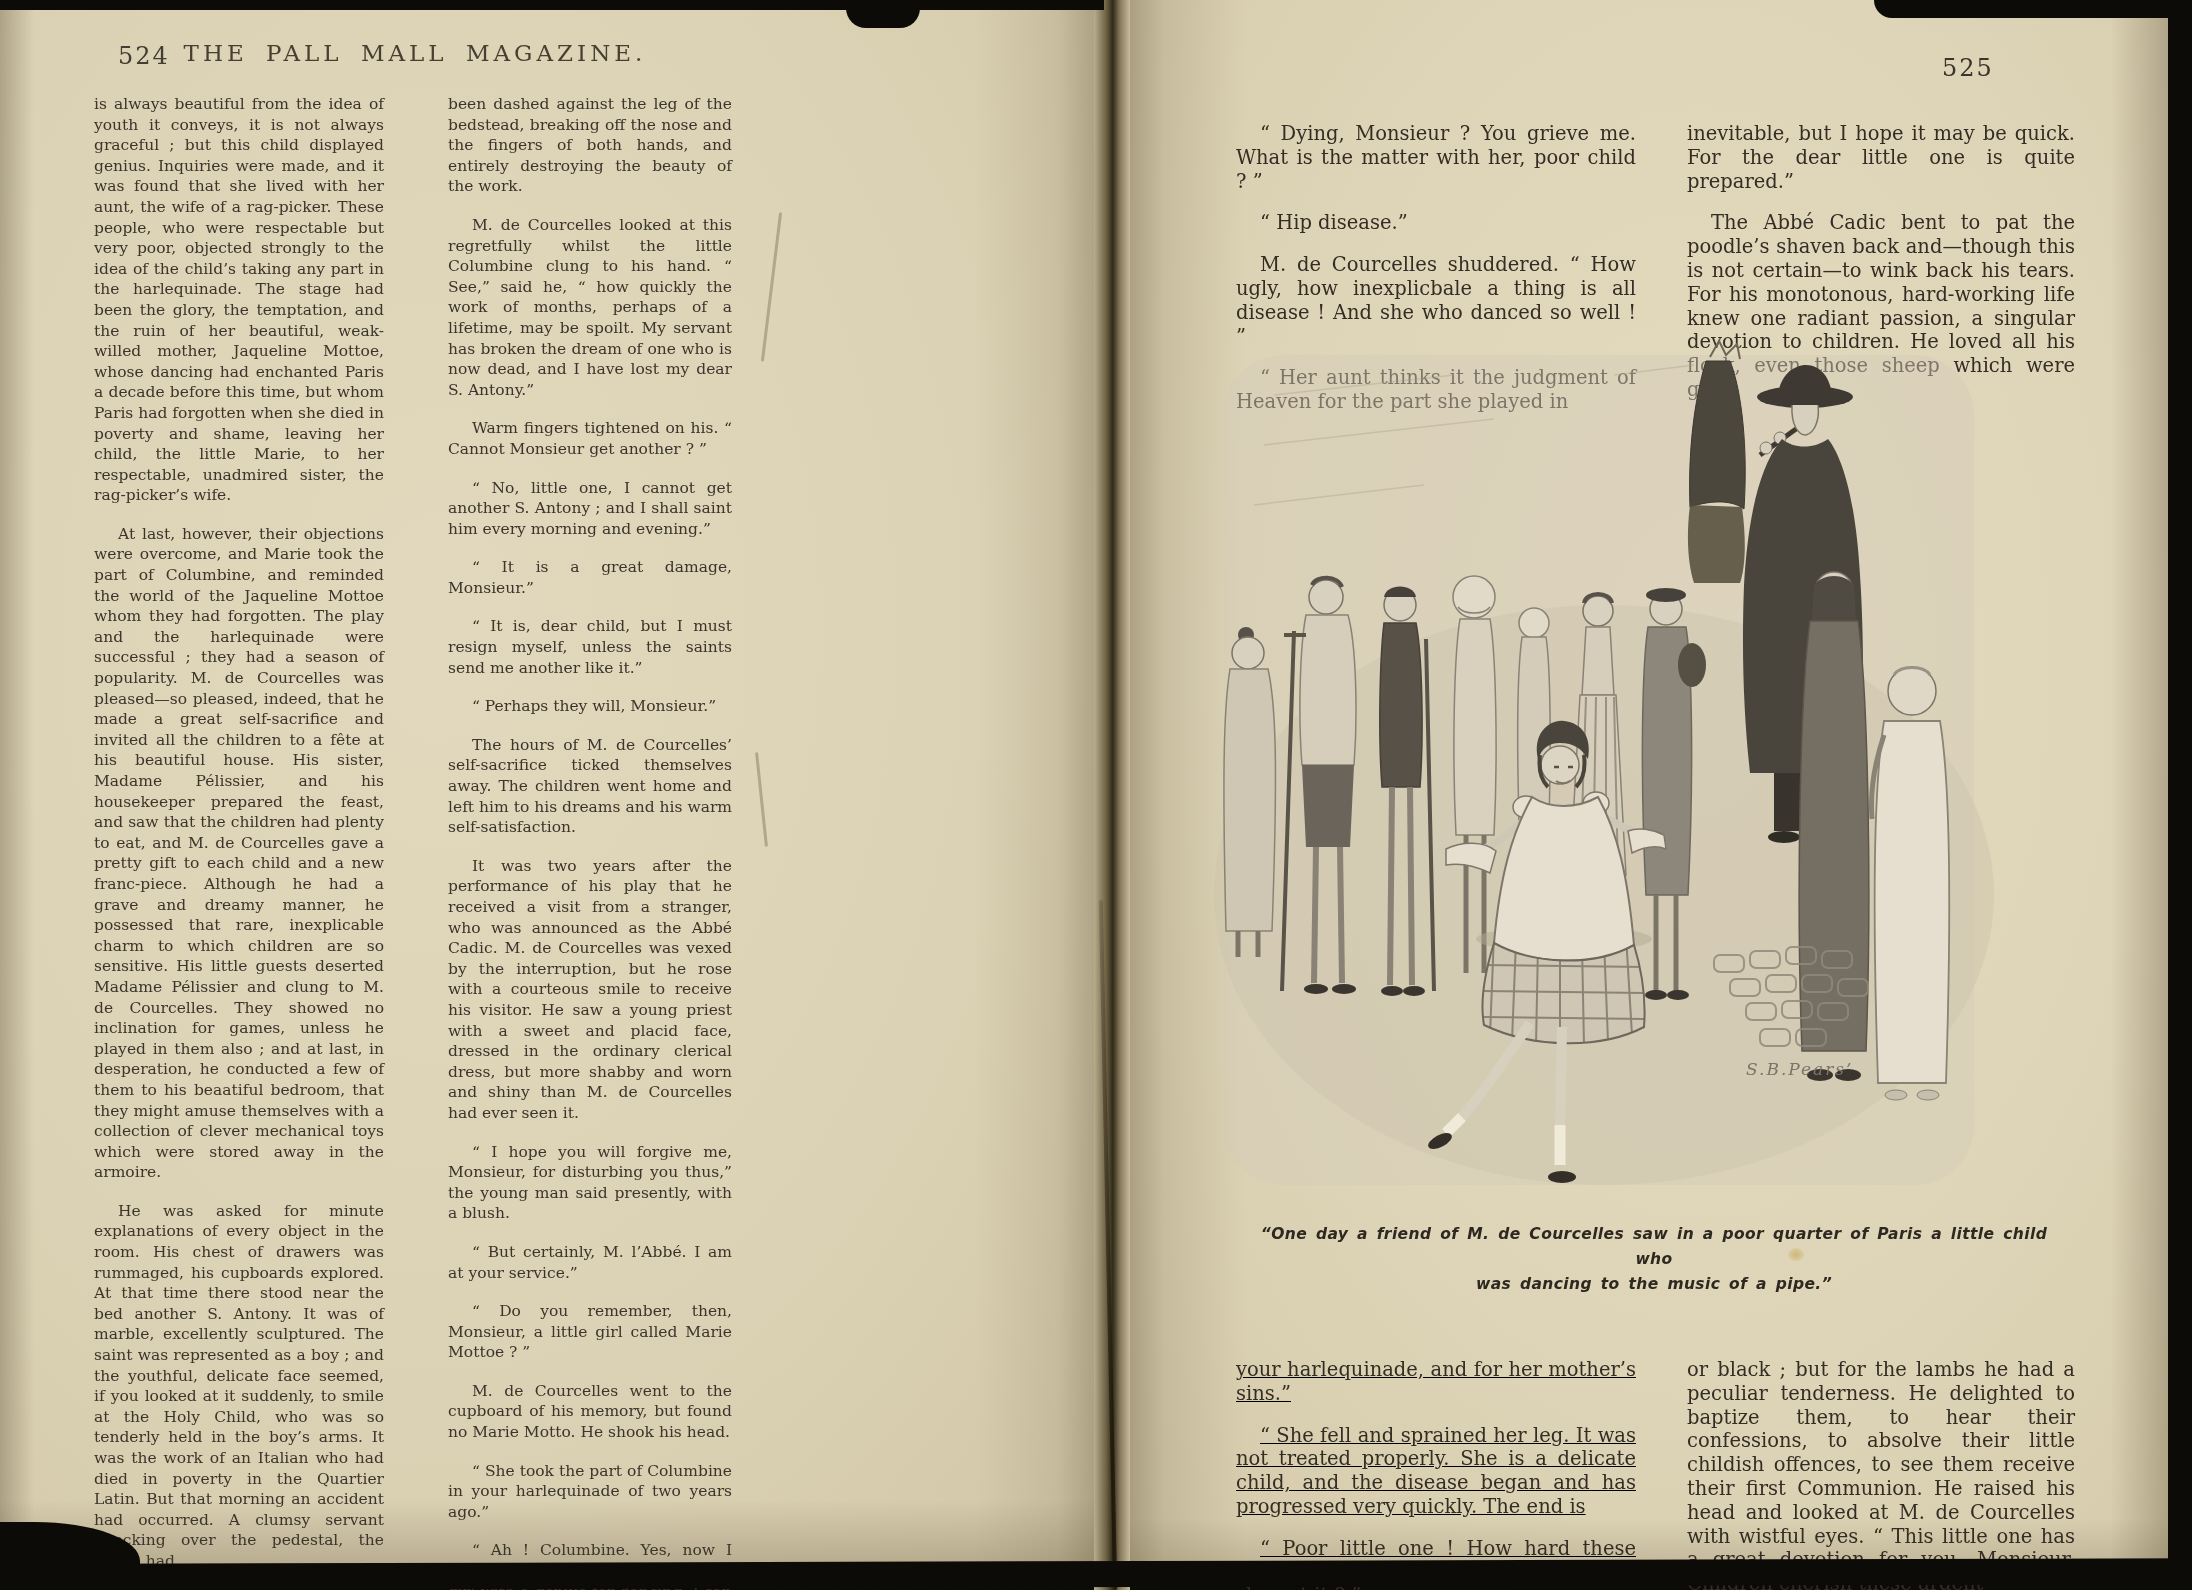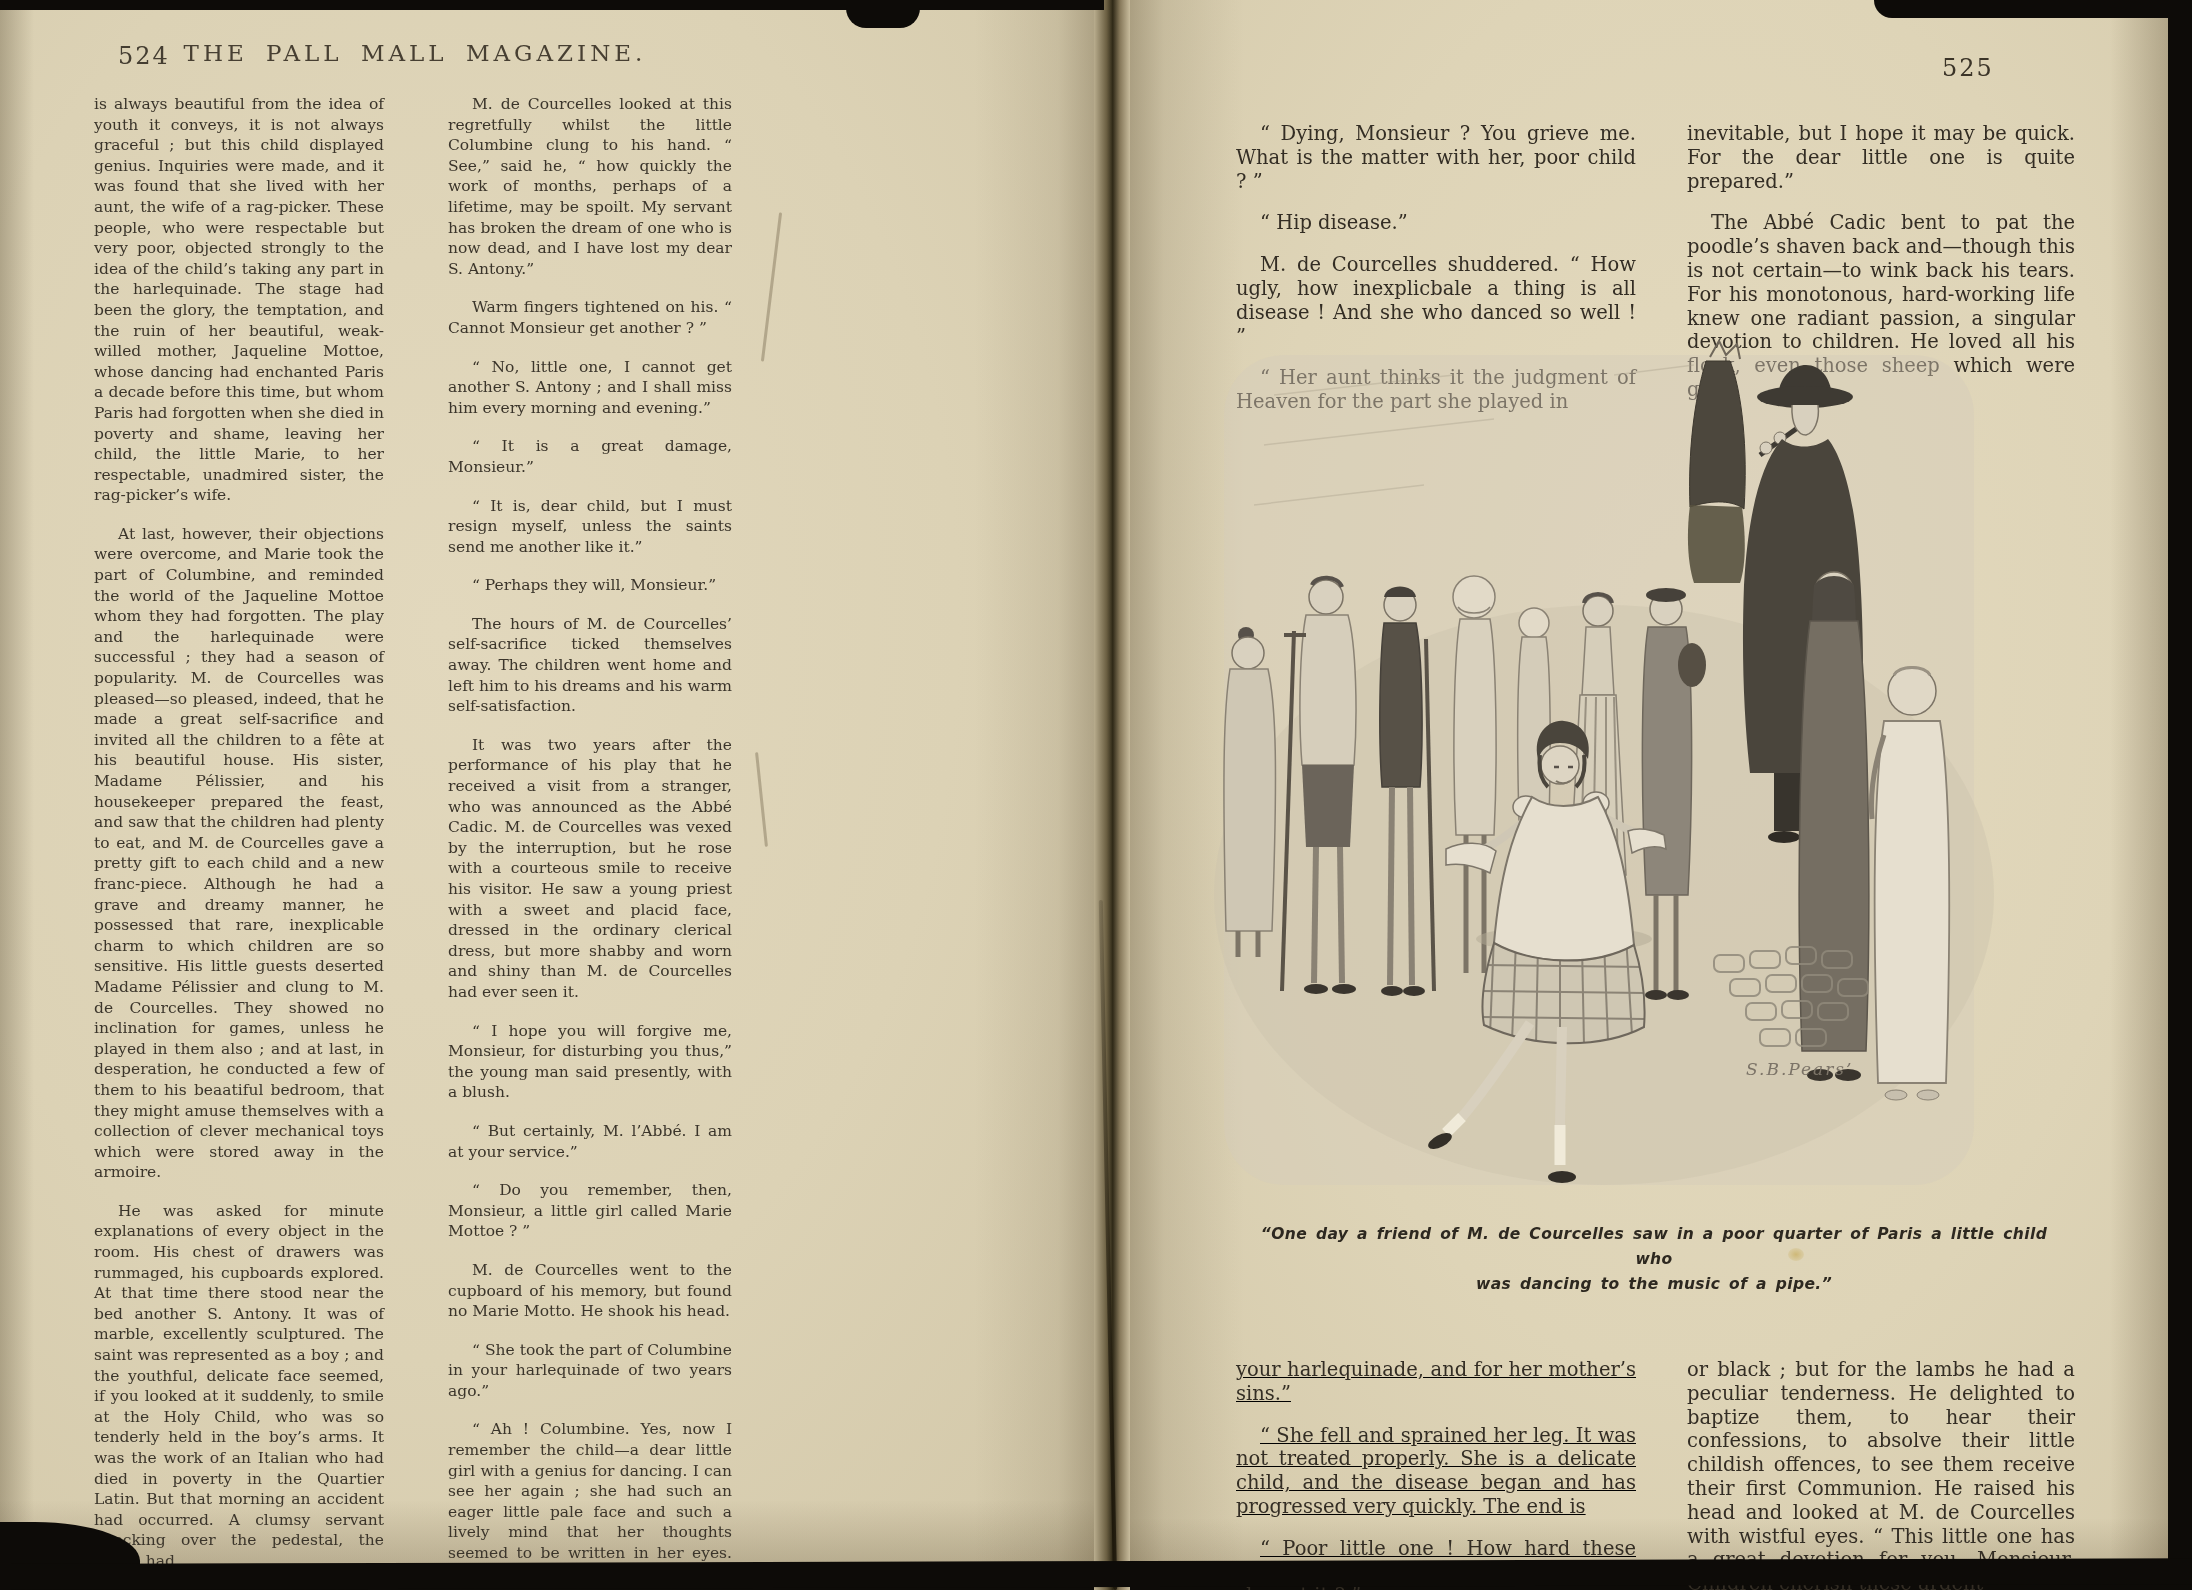--- a/index.html
+++ b/index.html
@@ -73,23 +73,24 @@
 
   <div class="page left-page">
     <div class="folio lp-folio">524</div>
     <div class="running-title lp-title">THE PALL MALL MAGAZINE.</div>
     <div class="col lp-col lp-col1">
         <p class="cont">is always beautiful from the idea of youth it conveys, it is not always graceful ; but this child displayed genius.  Inquiries were made, and it was found that she lived with her aunt, the wife of a rag-picker.  These people, who were respectable but very poor, objected strongly to the idea of the child’s taking any part in the harlequinade.  The stage had been the glory, the temptation, and the ruin of her beautiful, weak-willed mother, Jaqueline Mottoe, whose dancing had enchanted Paris a decade before this time, but whom Paris had forgotten when she died in poverty and shame, leaving her child, the little Marie, to her respectable, unadmired sister, the rag-picker’s wife.</p>
         <p>At last, however, their objections were overcome, and Marie took the part of Columbine, and reminded the world of the Jaqueline Mottoe whom they had forgotten.  The play and the harlequinade were successful ; they had a season of popularity.  M. de Courcelles was pleased—so pleased, indeed, that he made a great self-sacrifice and invited all the children to a fête at his beautiful house.  His sister, Madame Pélissier, and his housekeeper prepared the feast, and saw that the children had plenty to eat, and M. de Courcelles gave a pretty gift to each child and a new franc-piece.  Although he had a grave and dreamy manner, he possessed that rare, inexplicable charm to which children are so sensitive.  His little guests deserted Madame Pélissier and clung to M. de Courcelles.  They showed no inclination for games, unless he played in them also ; and at last, in desperation, he conducted a few of them to his beaatiful bedroom, that they might amuse themselves with a collection of clever mechanical toys which were stored away in the armoire.</p>
         <p>He was asked for minute explanations of every object in the room.  His chest of drawers was rummaged, his cupboards explored.  At that time there stood near the bed another S. Antony.  It was of marble, excellently sculptured.  The saint was represented as a boy ; and the youthful, delicate face seemed, if you looked at it suddenly, to smile at the Holy Child, who was so tenderly held in the boy’s arms.  It was the work of an Italian who had died in poverty in the Quartier Latin.  But that morning an accident had occurred.  A clumsy servant knocking over the pedestal, the figure had</p>
       </div>
     <div class="col lp-col lp-col2">
+        <p class="cont">been dashed against the leg of the bedstead, breaking off the nose and the fingers of both hands, and entirely destroying the beauty of the work.</p>
         <p>M. de Courcelles looked at this regretfully whilst the little Columbine clung to his hand.  “ See,” said he, “ how quickly the work of months, perhaps of a lifetime, may be spoilt.  My servant has broken the dream of one who is now dead, and I have lost my dear S. Antony.”</p>
         <p>Warm fingers tightened on his.  “ Cannot Monsieur get another ? ”</p>
-        <p>“ No, little one, I cannot get another S. Antony ; and I shall miss him every morning and evening.”</p>
+        <p>“ No, little one, I cannot get another S. Antony ; and I shall saint him every morning and evening.”</p>
         <p>“ It is a great damage, Monsieur.”</p>
         <p>“ It is, dear child, but I must resign myself, unless the saints send me another like it.”</p>
         <p>“ Perhaps they will, Monsieur.”</p>
         <p>The hours of M. de Courcelles’ self-sacrifice ticked themselves away.  The children went home and left him to his dreams and his warm self-satisfaction.</p>
         <p>It was two years after the performance of his play that he received a visit from a stranger, who was announced as the Abbé Cadic.  M. de Courcelles was vexed by the interruption, but he rose with a courteous smile to receive his visitor.  He saw a young priest with a sweet and placid face, dressed in the ordinary clerical dress, but more shabby and worn and shiny than M. de Courcelles had ever seen it.</p>
         <p>“ I hope you will forgive me, Monsieur, for disturbing you thus,” the young man said presently, with a blush.</p>
         <p>“ But certainly, M. l’Abbé.  I am at your service.”</p>
         <p>“ Do you remember, then, Monsieur, a little girl called Marie Mottoe ? ”</p>
         <p>M. de Courcelles went to the cupboard of his memory, but found no Marie Motto.  He shook his head.</p>
         <p>“ She took the part of Columbine in your harlequinade of two years ago.”</p>

